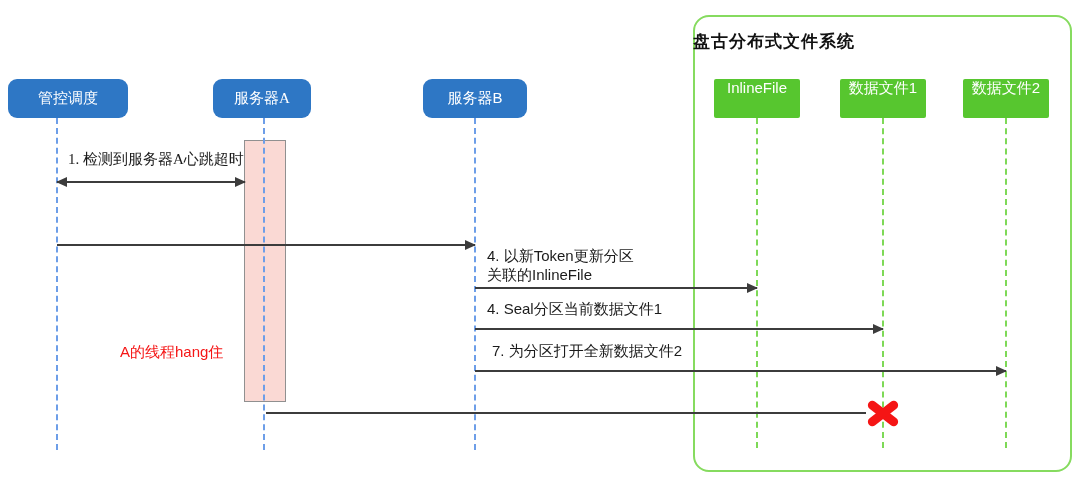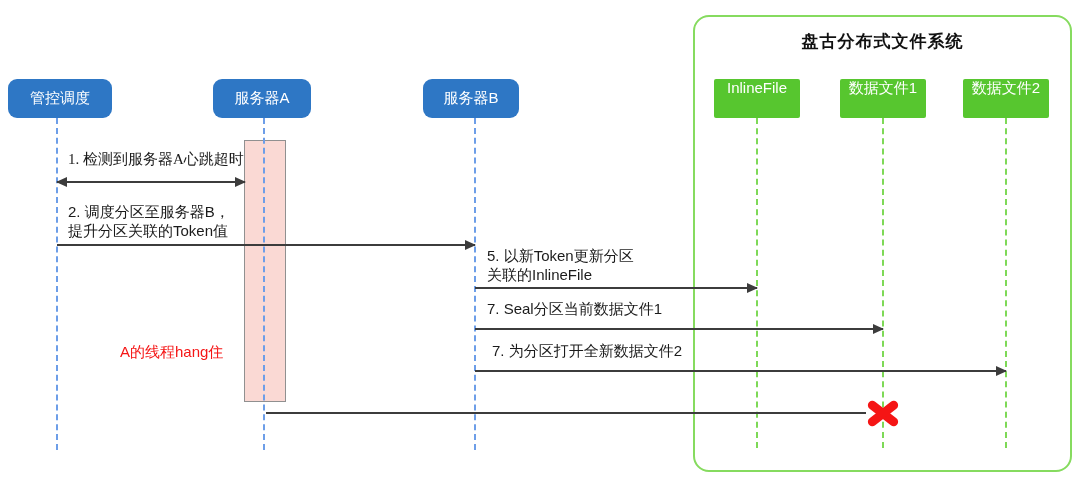--- a/index.html
+++ b/index.html
@@ -15,21 +15,21 @@
     --text-dark:#1B1B1B;
   }
   *{margin:0;padding:0;box-sizing:border-box;}
   html,body{background:#fff;}
   body{font-family:"Liberation Sans","DejaVu Sans",sans-serif;}
   .canvas{position:relative;width:1080px;height:484px;background:#ffffff;overflow:hidden;}
 
   
   .sys-container{position:absolute;left:693px;top:15px;width:379px;height:457px;
     border:2px solid var(--container-green);border-radius:16px;background:transparent;z-index:0;}
-  .sys-title{position:absolute;left:693px;top:30px;width:379px;text-align:center;
+  .sys-title{position:absolute;left:693px;top:30px;width:379px;
     font-size:17px;font-weight:bold;color:#111;letter-spacing:1px;}
 
   
   .actor-box{position:absolute;top:79px;height:39px;background:var(--actor-blue);
     border-radius:9px;color:#fff;font-size:15px;display:flex;align-items:center;justify-content:center;z-index:3;}
   .file-box{position:absolute;top:79px;height:39px;background:var(--file-green);
     border-radius:2px;color:#fff;font-size:15px;display:flex;justify-content:center;z-index:3;}
 
   
   .lifeline{position:absolute;top:118px;width:0;z-index:2;}
@@ -61,27 +61,27 @@
   .fail-x .bar.b{transform:rotate(-38deg);}
 </style>
 </head>
 <body>
 
 <div class="canvas">
 
   <div class="sys-container"></div>
   <div class="sys-title">盘古分布式文件系统</div>
 
-  <div class="actor-box" style="left:8px;width:104px;">
+  <div class="actor-box" style="left:8px;width:120px;">
     <span>管控调度</span>
   </div>
-  <div class="actor-box" style="left:213px;width:98px;">
+  <div class="actor-box" style="left:213px;width:98px;font-family:Liberation Serif, serif;">
     <span>服务器A</span>
   </div>
-  <div class="actor-box" style="left:423px;width:96px;">
+  <div class="actor-box" style="left:423px;width:104px;">
     <span>服务器B</span>
   </div>
 
   <div class="file-box" style="left:714px;width:86px;">
     <span>InlineFile</span>
   </div>
   <div class="file-box" style="left:840px;width:86px;">
     <span>数据文件1</span>
   </div>
   <div class="file-box" style="left:963px;width:86px;">
@@ -96,33 +96,31 @@
   <div class="lifeline green" style="left:1005px;"></div>
 
   <div class="activation"></div>
 
   <div class="msg-label" style="left:68px;top:150px;font-family:Liberation Serif, serif;">1. 检测到服务器A心跳超时</div>
   <div class="msg-line" style="left:57px;top:181px;width:188px;">
     <span class="head left"></span>
     <span class="head right"></span>
   </div>
 
-  <div class="msg-label" style="left:68px;top:202px;">2. 调度分区至服务器B，
-提升分区关联的Token值</div>
   <div class="msg-line" style="left:57px;top:244px;width:418px;">
     <span class="head right"></span>
   </div>
 
-  <div class="msg-label" style="left:487px;top:246px;">5. 以新Token更新分区
+  <div class="msg-label" style="left:487px;top:246px;">4. 以新Token更新分区
 关联的InlineFile</div>
   <div class="msg-line" style="left:475px;top:287px;width:282px;">
     <span class="head right"></span>
   </div>
 
-  <div class="msg-label" style="left:487px;top:299px;">7. Seal分区当前数据文件1</div>
+  <div class="msg-label" style="left:487px;top:299px;">4. Seal分区当前数据文件1</div>
   <div class="msg-line" style="left:475px;top:328px;width:408px;">
     <span class="head right"></span>
   </div>
 
   <div class="msg-label" style="left:492px;top:341px;">7. 为分区打开全新数据文件2</div>
   <div class="msg-line" style="left:475px;top:370px;width:531px;">
     <span class="head right"></span>
   </div>
 
   <div class="msg-line" style="left:266px;top:412px;width:600px;"></div>

